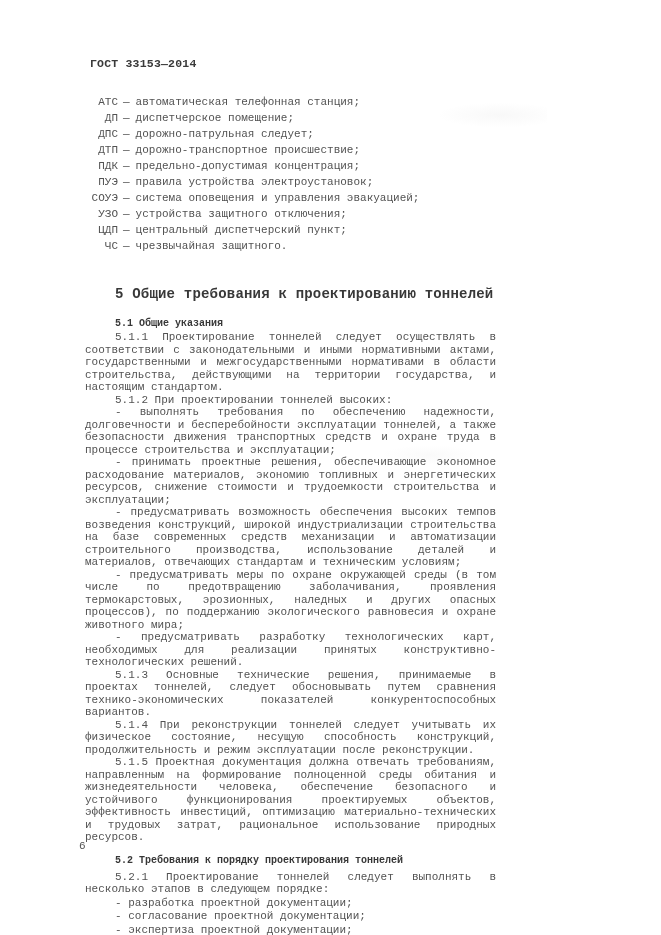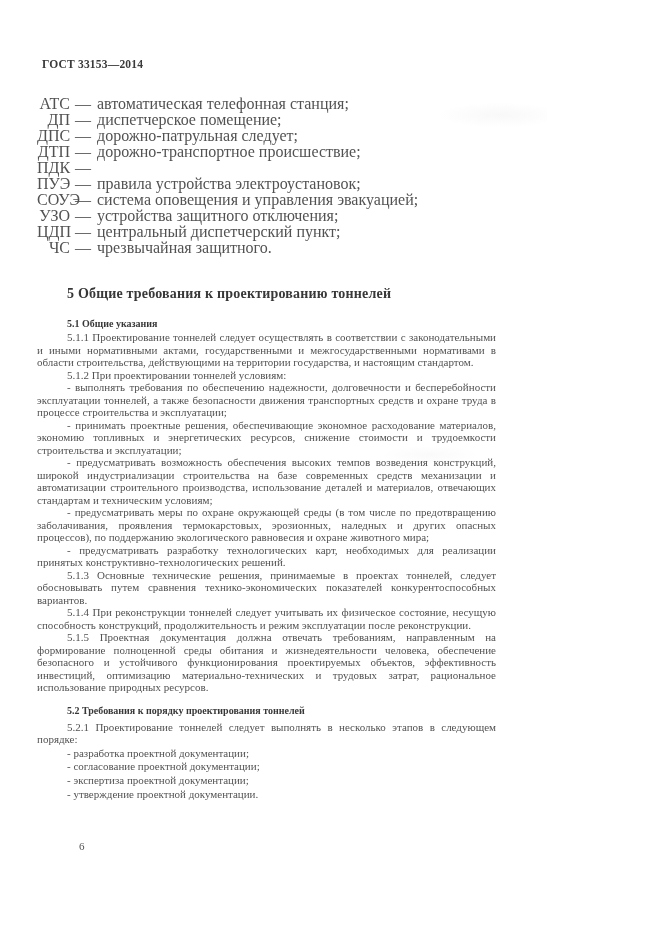--- a/index.html
+++ b/index.html
@@ -1,34 +1,34 @@
 <!DOCTYPE html>
 <html lang="ru"><head>
 <meta charset="utf-8">
 <style>
   html,body{margin:0;padding:0;background:#ffffff;}
   .page{
     position:relative;
     width:547px;height:935px;
     box-sizing:border-box;
-    padding:57px 51px 0 37px;
+    padding:57px 51px 0 85px;
     background:
       radial-gradient(ellipse 90px 18px at 500px 115px, rgba(120,120,120,0.05), rgba(255,255,255,0) 70%),
       radial-gradient(ellipse 70px 14px at 430px 455px, rgba(120,120,120,0.04), rgba(255,255,255,0) 70%),
       #ffffff;
-    font-family:Liberation Serif, serif;
+    font-family:Liberation Mono, monospace;
     color:#4f4f4f;
     overflow:hidden;
   }
   .doc-header{
     font-size:11.5px;font-weight:bold;color:#3a3a3a;
     margin-left:5px;letter-spacing:0.2px;line-height:14px;
   }
   .abbr-list{margin-top:25px;}
-  .abbr-row{display:flex;align-items:center;height:16px;font-size:16px;color:#525252;}
+  .abbr-row{display:flex;align-items:flex-start;height:16px;font-size:11px;color:#525252;}
   .abbr-term{flex:none;width:33px;text-align:right;}
   .abbr-dash{flex:none;margin:0 6px 0 5px;}
   .abbr-def{flex:1;white-space:nowrap;}
   .h1{
     font-size:14px;font-weight:bold;color:#383838;
     margin:29px 0 0 30px;line-height:18px;letter-spacing:0.2px;
   }
   .h2{
     font-size:10px;font-weight:bold;color:#383838;
     margin:14px 0 0 30px;line-height:14px;
@@ -75,20 +75,21 @@
       <span class="abbr-def">дорожно-патрульная следует;</span>
     </div>
     <div class="abbr-row">
       <span class="abbr-term">ДТП</span>
       <span class="abbr-dash">—</span>
       <span class="abbr-def">дорожно-транспортное происшествие;</span>
     </div>
     <div class="abbr-row">
       <span class="abbr-term">ПДК</span>
       <span class="abbr-dash">—</span>
+      <span class="abbr-def">предельно-допустимая концентрация;</span>
     </div>
     <div class="abbr-row">
       <span class="abbr-term">ПУЭ</span>
       <span class="abbr-dash">—</span>
       <span class="abbr-def">правила устройства электроустановок;</span>
     </div>
     <div class="abbr-row">
       <span class="abbr-term">СОУЭ</span>
       <span class="abbr-dash">—</span>
       <span class="abbr-def">система оповещения и управления эвакуацией;</span>
@@ -108,21 +109,21 @@
       <span class="abbr-dash">—</span>
       <span class="abbr-def">чрезвычайная защитного.</span>
     </div>
   </div>
 
   <div class="h1">5 Общие требования к проектированию тоннелей</div>
 
   <div class="h2">5.1 Общие указания</div>
 
   <p class="body-p p-first">5.1.1 Проектирование тоннелей следует осуществлять в соответствии с законодательными и иными нормативными актами, государственными и межгосударственными нормативами в области строительства, действующими на территории государства, и настоящим стандартом.</p>
-  <p class="body-p">5.1.2 При проектировании тоннелей условиям:</p>
+  <p class="body-p">5.1.2 При проектировании тоннелей высоких:</p>
   <p class="body-p">- выполнять требования по обеспечению надежности, долговечности и бесперебойности эксплуатации тоннелей, а также безопасности движения транспортных средств и охране труда в процессе строительства и эксплуатации;</p>
   <p class="body-p">- принимать проектные решения, обеспечивающие экономное расходование материалов, экономию топливных и энергетических ресурсов, снижение стоимости и трудоемкости строительства и эксплуатации;</p>
   <p class="body-p">- предусматривать возможность обеспечения высоких темпов возведения конструкций, широкой индустриализации строительства на базе современных средств механизации и автоматизации строительного производства, использование деталей и материалов, отвечающих стандартам и техническим условиям;</p>
   <p class="body-p">- предусматривать меры по охране окружающей среды (в том числе по предотвращению заболачивания, проявления термокарстовых, эрозионных, наледных и других опасных процессов), по поддержанию экологического равновесия и охране животного мира;</p>
   <p class="body-p">- предусматривать разработку технологических карт, необходимых для реализации принятых конструктивно-технологических решений.</p>
   <p class="body-p">5.1.3 Основные технические решения, принимаемые в проектах тоннелей, следует обосновывать путем сравнения технико-экономических показателей конкурентоспособных вариантов.</p>
   <p class="body-p">5.1.4 При реконструкции тоннелей следует учитывать их физическое состояние, несущую способность конструкций, продолжительность и режим эксплуатации после реконструкции.</p>
   <p class="body-p">5.1.5 Проектная документация должна отвечать требованиям, направленным на формирование полноценной среды обитания и жизнедеятельности человека, обеспечение безопасного и устойчивого функционирования проектируемых объектов, эффективность инвестиций, оптимизацию материально-технических и трудовых затрат, рациональное использование природных ресурсов.</p>
 
   <div class="h2 h2-52">5.2 Требования к порядку проектирования тоннелей</div>

